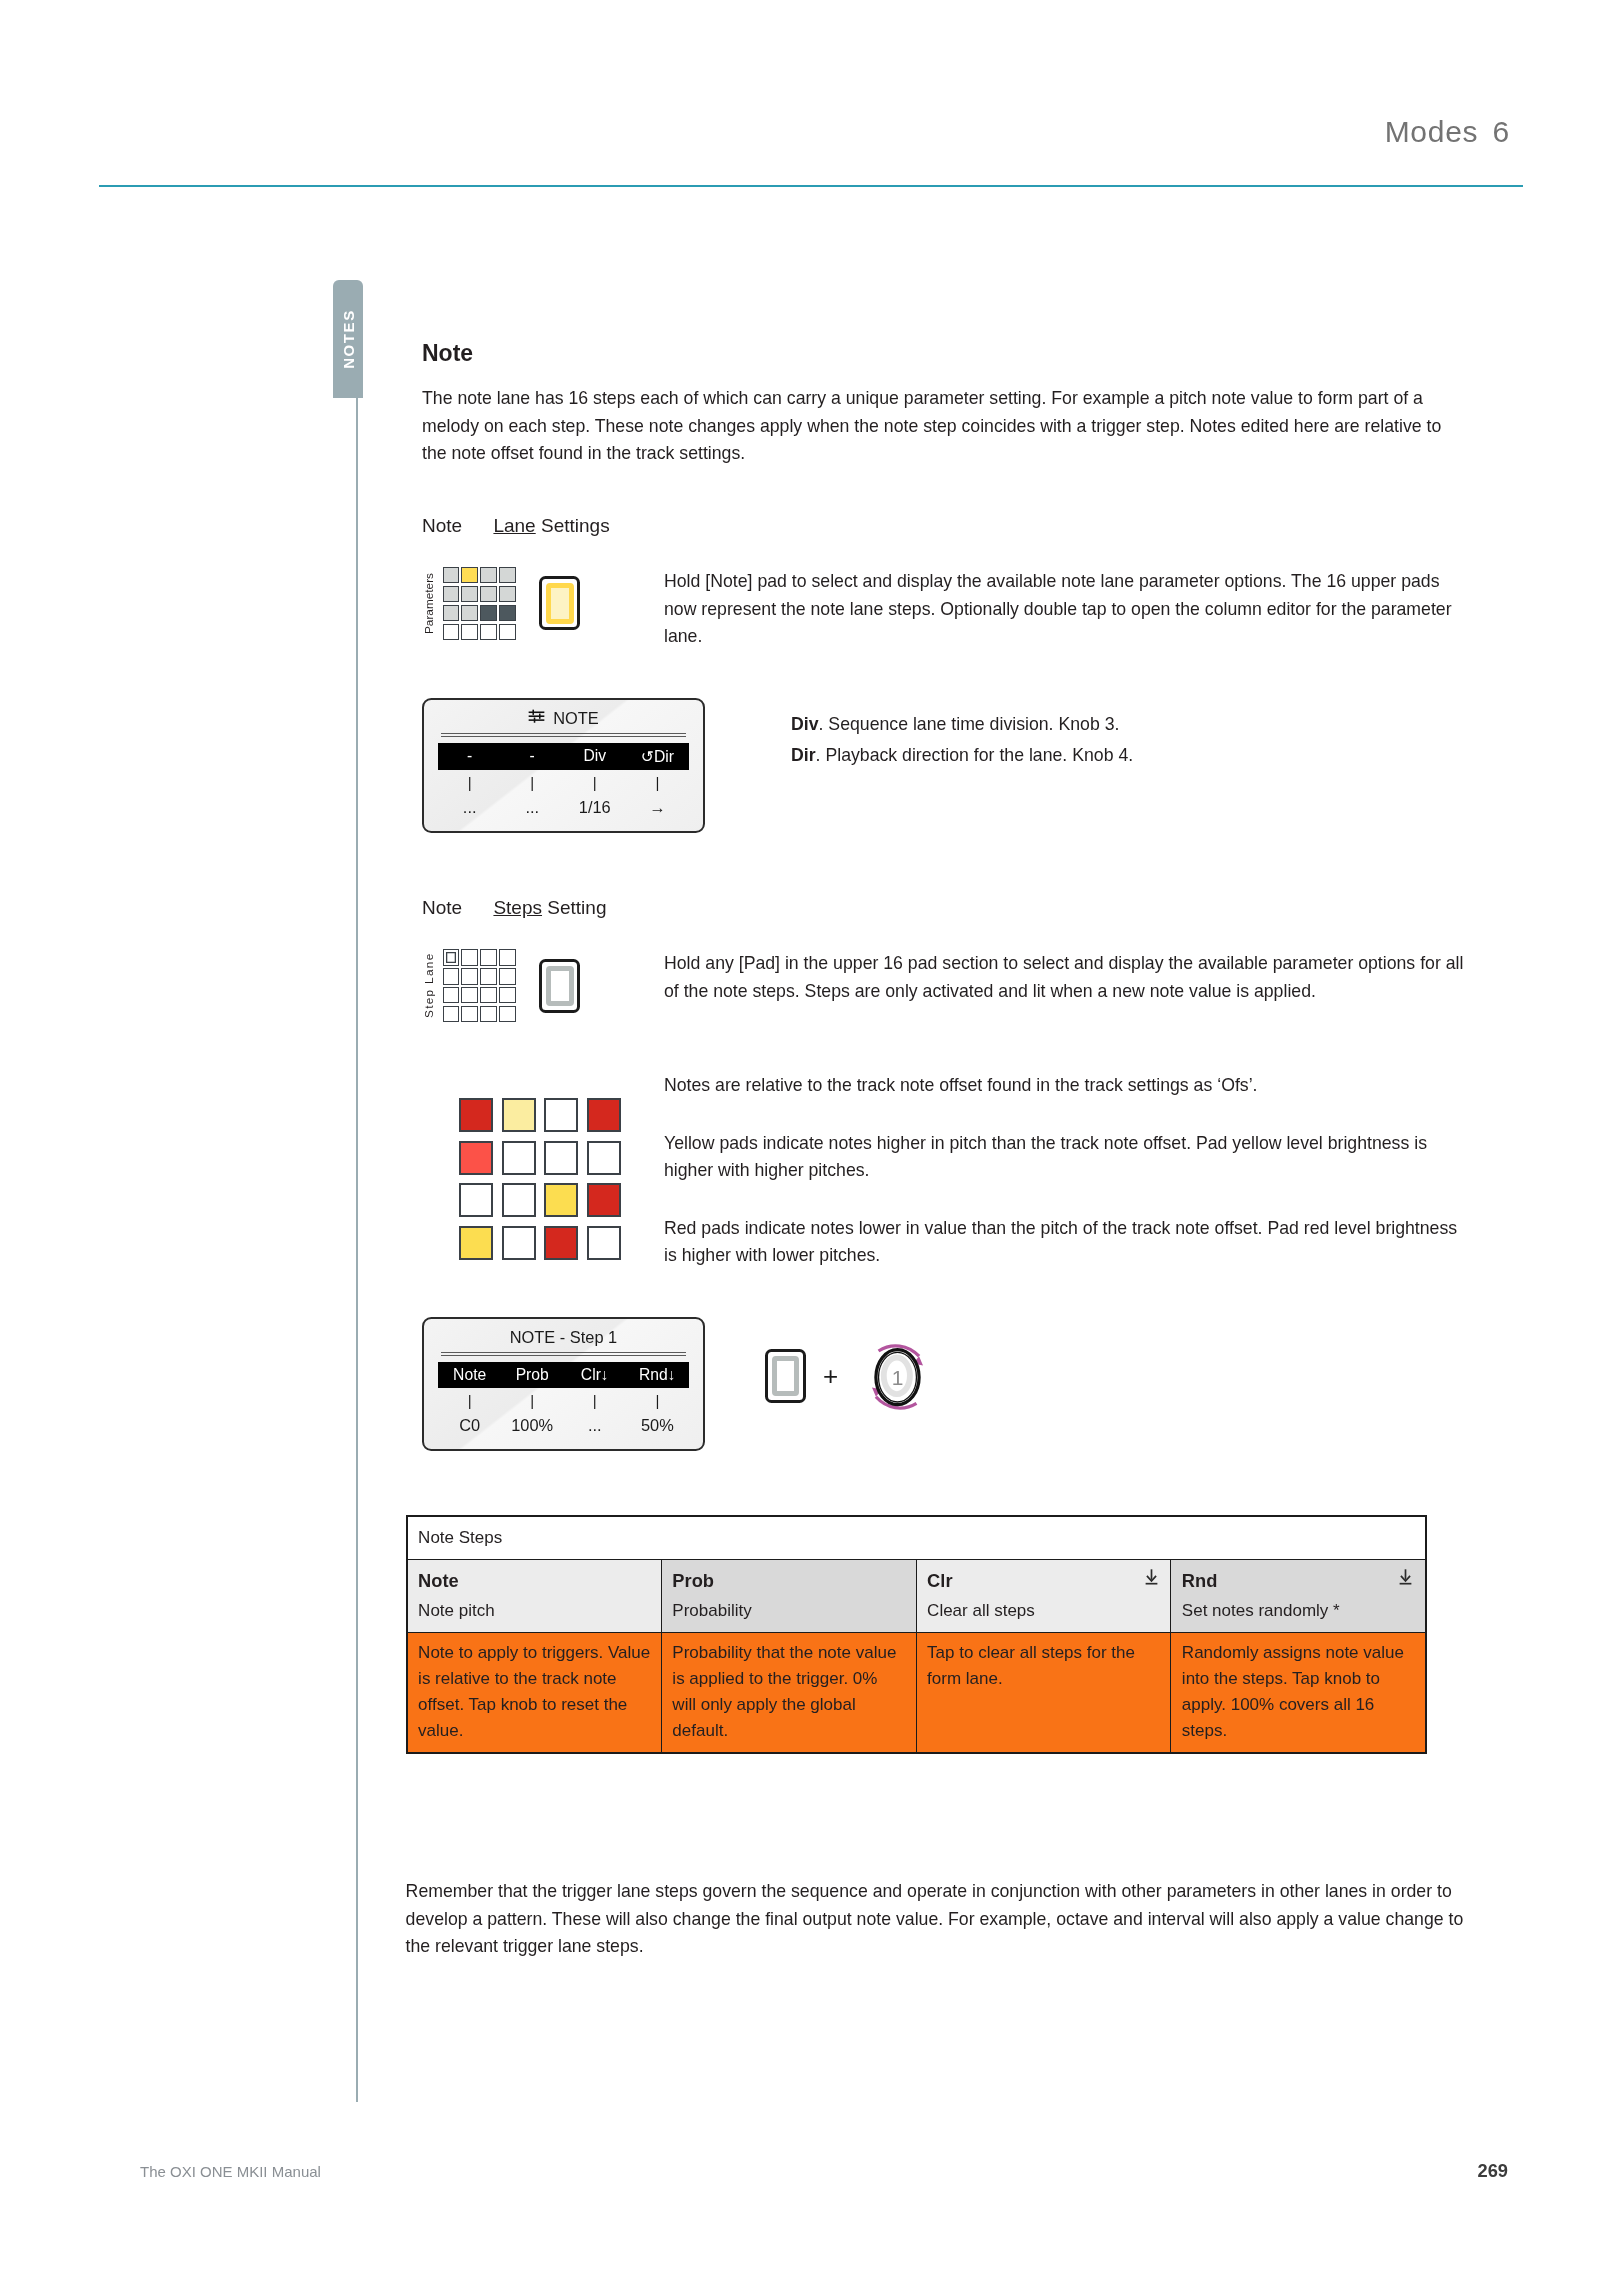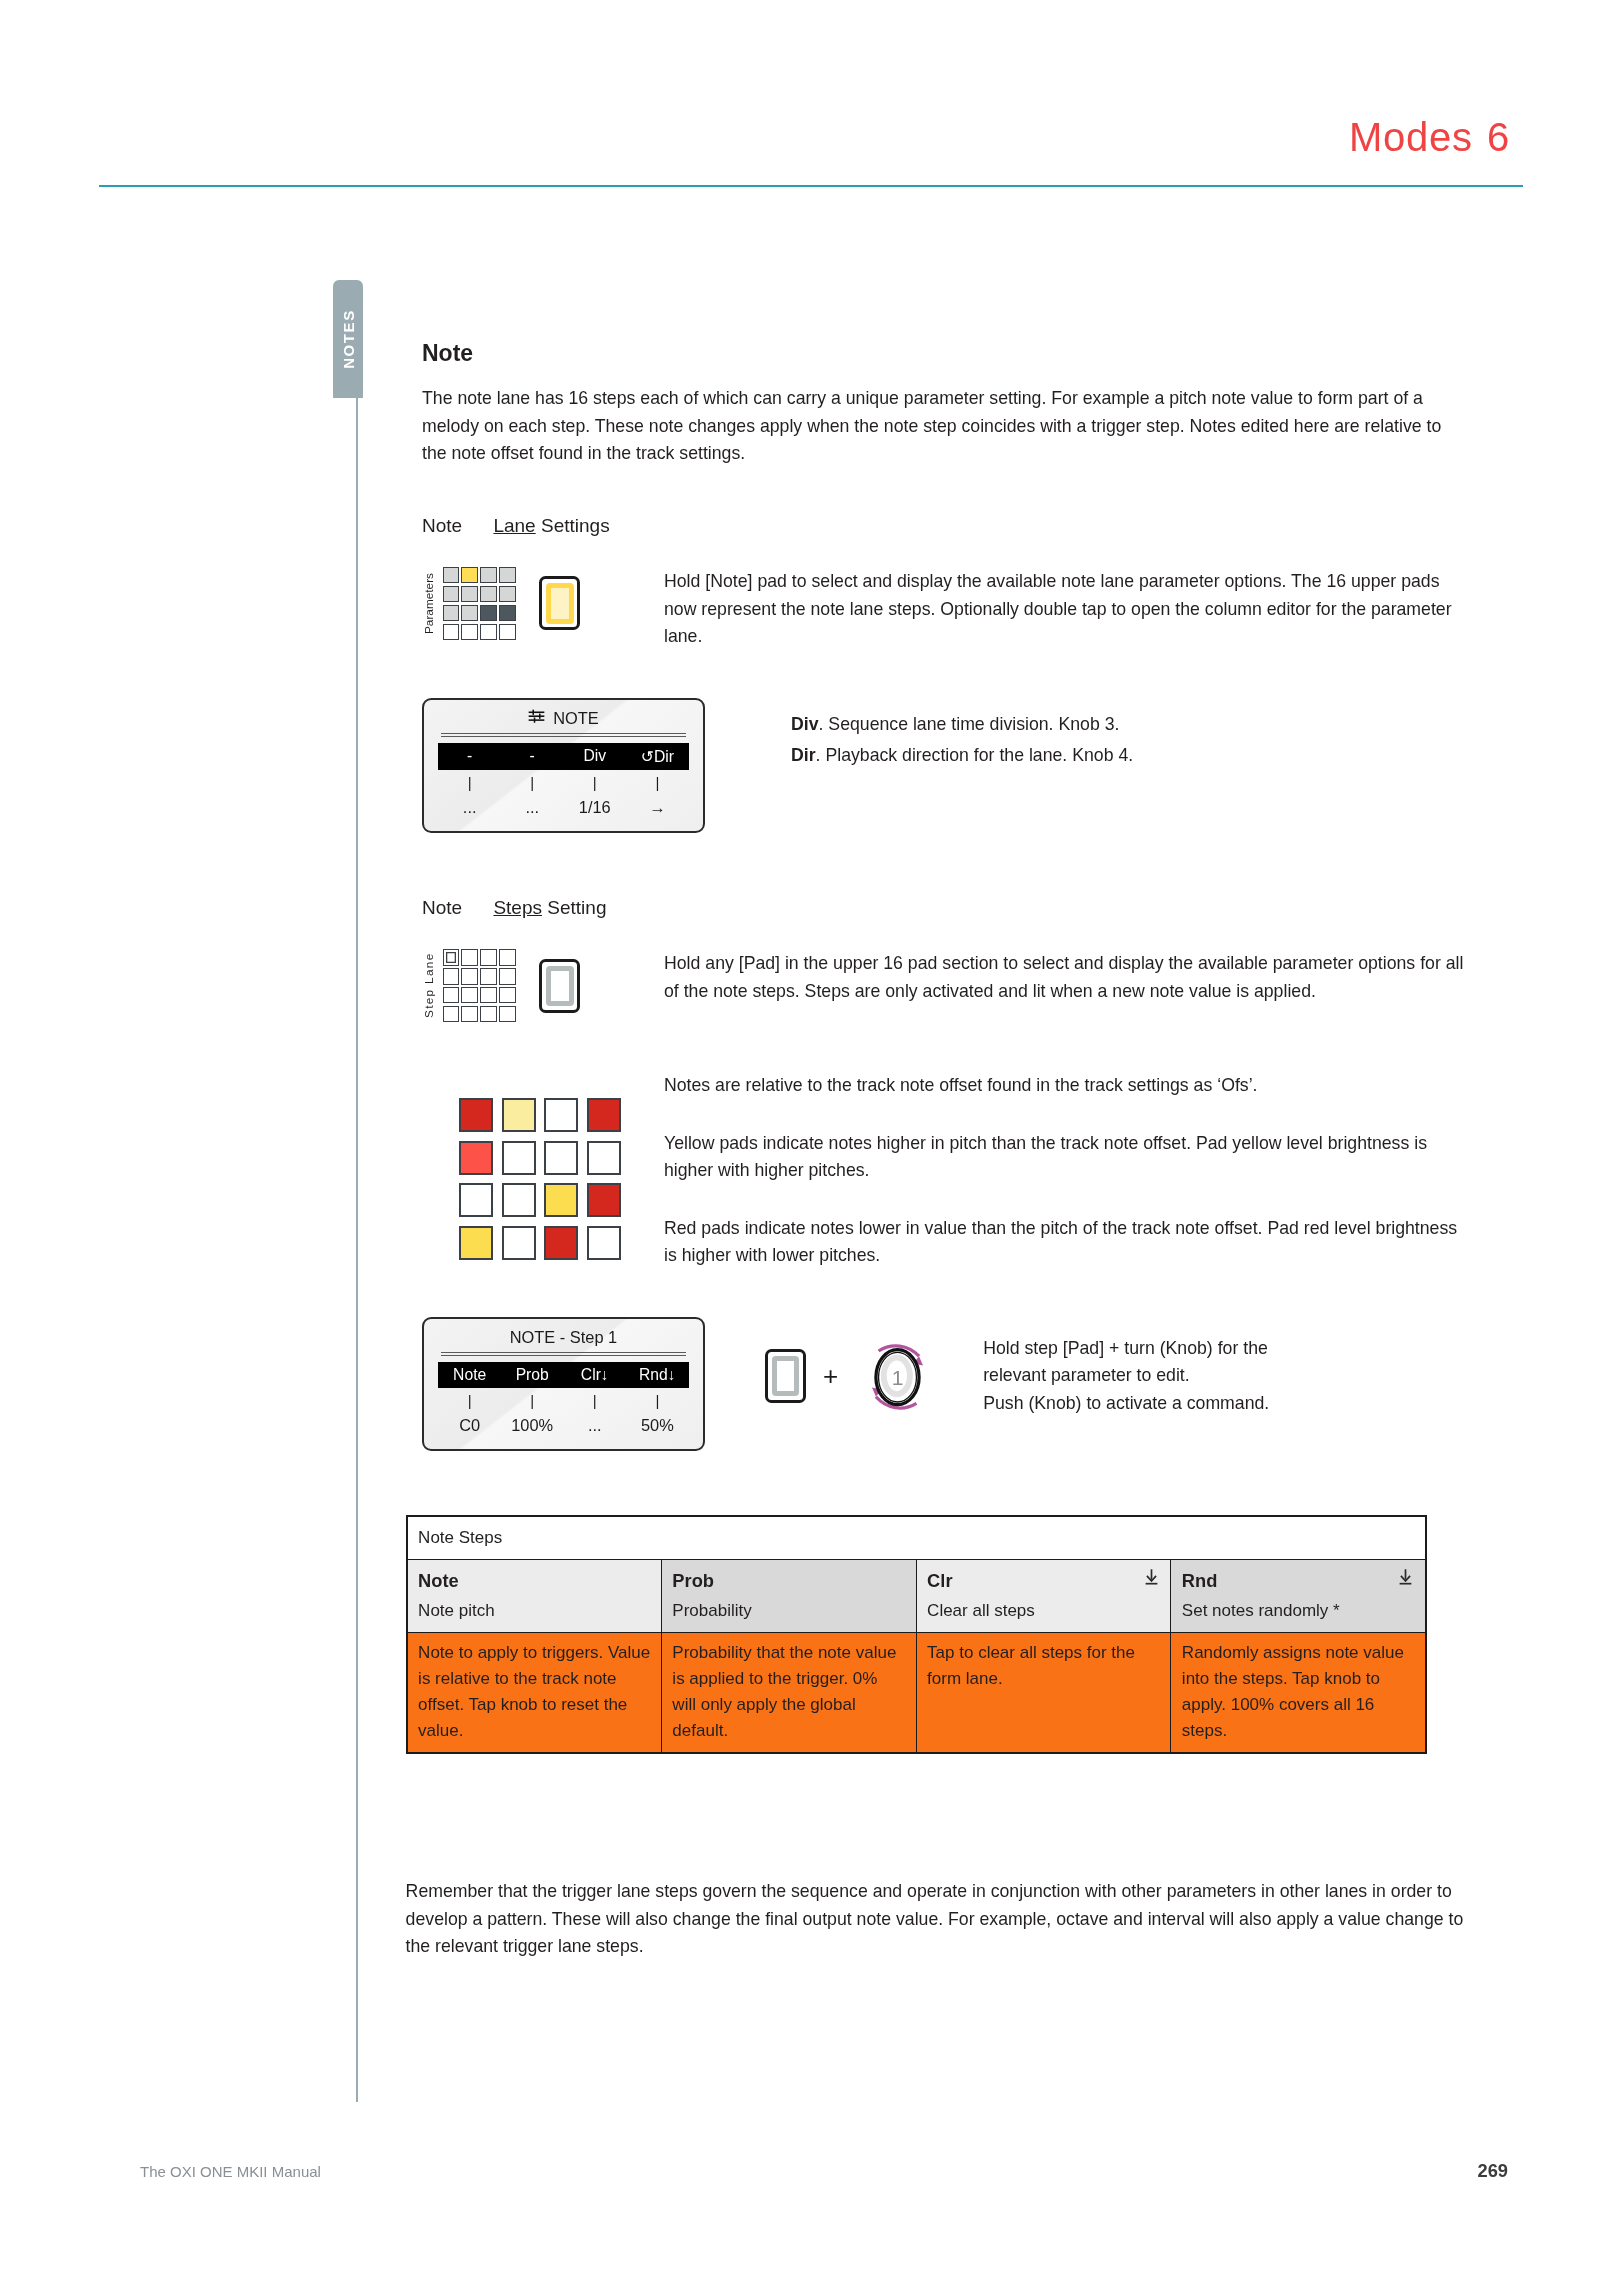--- a/index.html
+++ b/index.html
@@ -9,22 +9,22 @@
     font-family:"Liberation Sans", sans-serif;
     color:#231f20;
     position:relative;
     overflow:hidden;
   }
 
   
   #header-title {
     position:absolute;
     right:113px; top:115px;
-    font-size:40px;
-    color:#ef4444;
+    font-size:30px;
+    color:#737373;
     letter-spacing:0.7px;
     white-space:nowrap;
   }
   #header-title .chapter-num { margin-left:14.4px; }
   #header-rule {
     position:absolute;
     left:99px; top:185px;
     width:1424px; height:2px;
     background:#2b9cb3;
   }
@@ -498,25 +498,20 @@
         <svg width="85" height="85" viewBox="0 0 130 130">
           <path d="M36 26 A 52 58 0 0 1 98 34" fill="none" stroke="#b3559e" stroke-width="5"></path>
           <path d="M98 34 l 6 14 l -15 -3 z" fill="#b3559e"></path>
           <path d="M94 106 A 52 58 0 0 1 32 96" fill="none" stroke="#b3559e" stroke-width="5"></path>
           <path d="M32 96 l -6 -14 l 15 3 z" fill="#b3559e"></path>
           <ellipse cx="65" cy="66" rx="33" ry="42" fill="#ffffff" stroke="#111111" stroke-width="5"></ellipse>
           <ellipse cx="65" cy="66" rx="29" ry="38" fill="#ffffff" stroke="#111111" stroke-width="2"></ellipse>
           <ellipse cx="64" cy="64" rx="20" ry="28" fill="none" stroke="#e2e2e2" stroke-width="9"></ellipse>
           <text x="65" y="78" font-family="Liberation Sans, sans-serif" font-size="32" fill="#8c8c8c" text-anchor="middle">1</text>
         </svg>
-      </div>
-      <div style="font-size:17.7px; line-height:27.5px; margin-left:26px;">
-        <div>Hold step [Pad] + turn (Knob) for the</div>
-        <div>relevant parameter to edit.</div>
-        <div>Push (Knob) to activate a command.</div>
       </div>
     </div>
   </div>
 
   <div class="spacer-lg"></div>
   <div class="spacer-sm"></div>
 
   <div style="margin-left:-16.4px;">
     <table class="note-table">
       <tbody>

